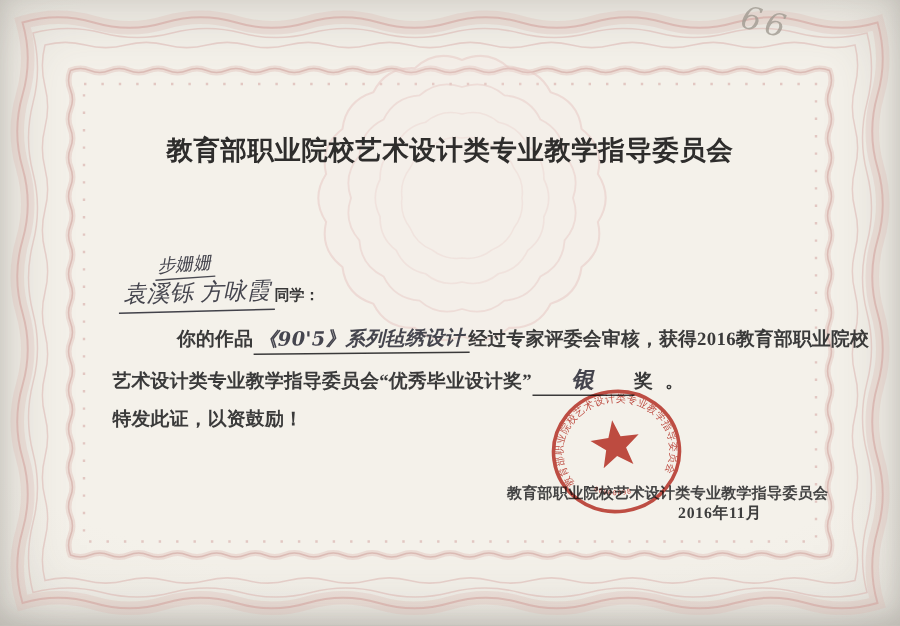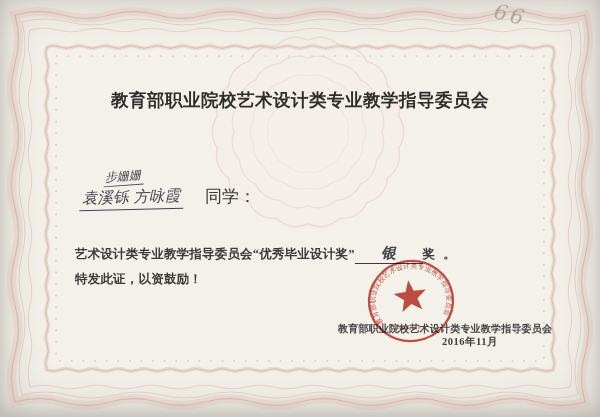--- a/index.html
+++ b/index.html
@@ -38,35 +38,35 @@
   }
   .name-inserted{
     top:168px;left:103px;font-size:12px;transform:rotate(-4deg);
     border-bottom:1px solid #4a4a52;padding:0 2px;
   }
   .name-main{top:185px;left:79px;font-size:15.5px;}
   .name-underline{
     display:inline-block;border-bottom:1.2px solid #42424a;
     padding:0 3px 1px 3px;transform:rotate(-1.5deg);min-width:96px;
   }
-  .salutation{font-size:17px;font-weight:400;color:#383838;font-style:normal;
-    font-family:"Liberation Serif",serif;margin-left:22px;}
+  .salutation{font-size:10px;font-weight:700;color:#383838;font-style:normal;
+    font-family:"Liberation Serif",serif;margin-left:0;}
   .bodyline{font-size:12.5px;font-weight:600;color:#3a3a3a;letter-spacing:.2px;}
   .line1{top:217px;left:118px;}
   .line2{top:244px;left:75px;}
   .line3{top:271px;left:75px;}
   .blank{
     display:inline-block;border-bottom:1.1px solid #3a3a3a;text-align:center;
     font-size:13px;padding:0 3px 0 3px;vertical-align:baseline;
   }
   .blank-work{min-width:92px;transform:rotate(-.5deg);}
   .blank-award{min-width:62px;font-size:15px;}
   .period{margin-left:8px;}
   .footer-org{top:322px;left:338px;font-size:10px;font-weight:600;color:#444;letter-spacing:.2px;}
-  .footer-date{top:335px;left:442px;font-size:10.5px;font-weight:600;color:#3d3d3d;letter-spacing:.5px;}
+  .footer-date{top:335px;left:452px;font-size:10.5px;font-weight:600;color:#3d3d3d;letter-spacing:.5px;}
   .seal-svg{position:absolute;inset:0;z-index:3;mix-blend-mode:multiply;pointer-events:none;}
   .seal-text{font-family:"Liberation Serif",serif;font-size:7px;fill:#bf3a30;letter-spacing:.4px;}
   .seal-serial{font-family:"DejaVu Sans Mono",monospace;font-size:4.4px;fill:#bf3a30;letter-spacing:.6px;}
 </style>
 </head>
 <body>
 
 <div class="photo">
 
   <svg id="deco" width="600" height="417" viewBox="0 0 600 417">
@@ -86,20 +86,23 @@
   <div class="layer pencil">66</div>
 
   <div class="layer header">教育部职业院校艺术设计类专业教学指导委员会</div>
 
 
   <div class="layer handwriting name-inserted">步姗姗</div>
   <div class="layer name-main">
     <span class="handwriting name-underline">袁溪铄 方咏霞</span><span class="salutation">同学：</span>
   </div>
 
+  <div class="layer bodyline line1">
+    <span>你的作品</span><span class="handwriting blank blank-work">《90'5》系列毡绣设计</span><span>经过专家评委会审核，获得2016教育部职业院校</span>
+  </div>
   <div class="layer bodyline line3">特发此证，以资鼓励！</div>
   <div class="layer bodyline line2">
     <span>艺术设计类专业教学指导委员会“优秀毕业设计奖”</span><span class="handwriting blank blank-award">银</span><span>奖</span><span class="period">。</span>
   </div>
 
   <div class="layer footer-org">教育部职业院校艺术设计类专业教学指导委员会</div>
   <div class="layer footer-date">2016年11月</div>
 
   <svg class="seal-svg" width="600" height="417" viewBox="0 0 600 417">
     <g transform="rotate(-8 411 301)" opacity="0.88">

